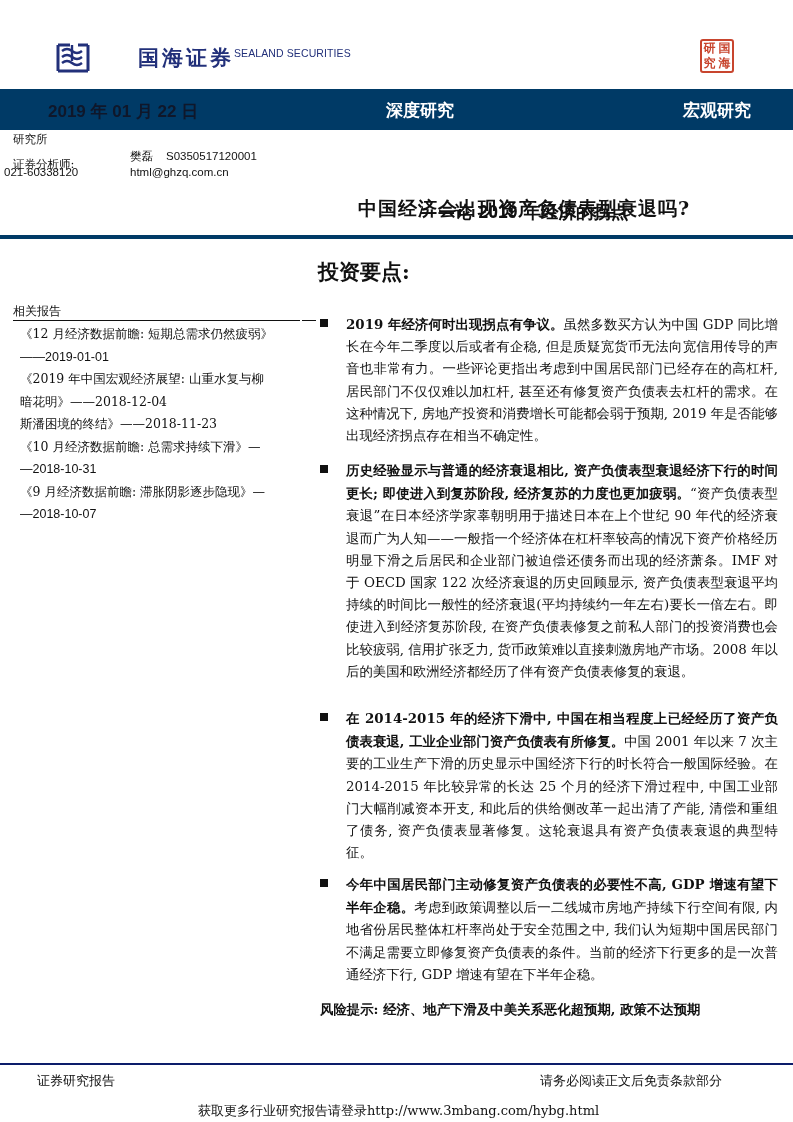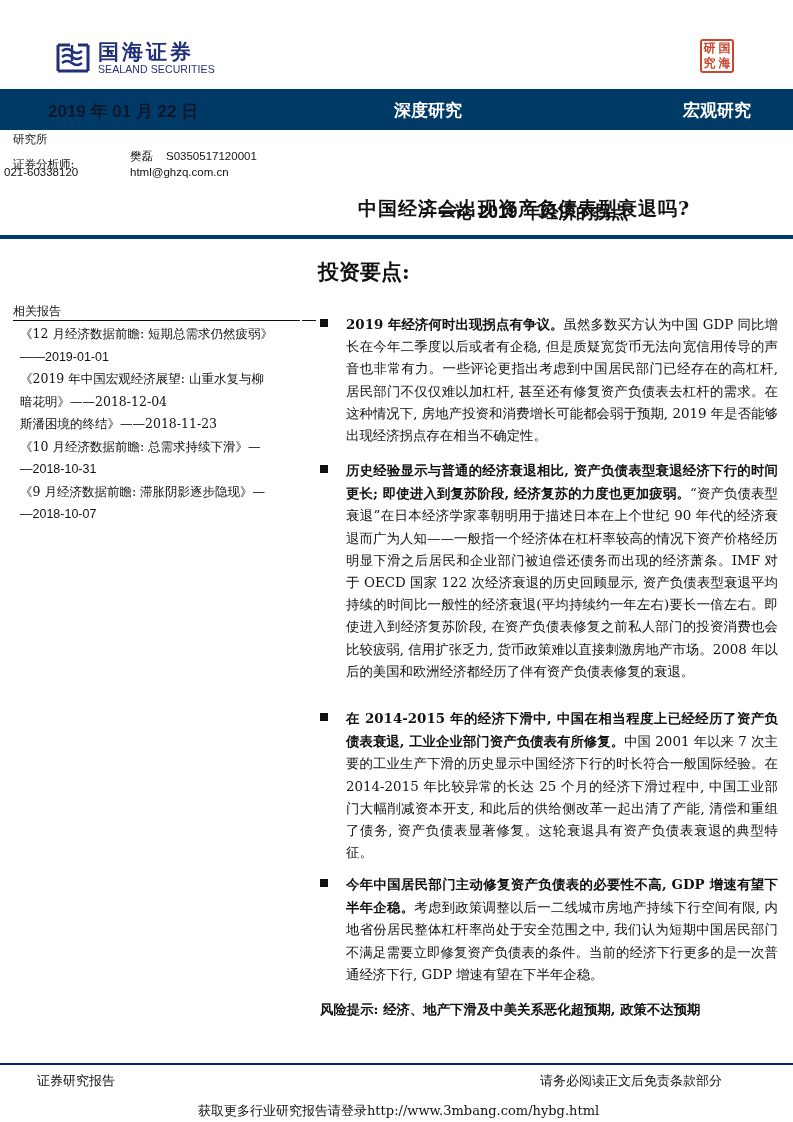--- a/index.html
+++ b/index.html
@@ -3,32 +3,32 @@
 <meta charset="utf-8">
 <style>
   html, body { margin:0; padding:0; background:#ffffff; }
   body { width:793px; height:1122px; position:relative; overflow:hidden;
          font-family:"DejaVu Serif", "Liberation Serif", serif; color:#111; }
   .abs { position:absolute; }
 
   
   .logo { left:56px; top:40px; height:36px; display:flex; align-items:center; }
   .logo-mark { width:34px; height:34px; margin-right:8px; }
-  .logo-text { display:flex; flex-direction:column; }
+  .logo-text { display:flex; flex-direction:row;margin-left:40px; }
   .logo-cn { font-family:"DejaVu Sans", sans-serif; font-weight:bold; color:#22307a; font-size:21px; letter-spacing:3px; line-height:22px; }
   .logo-en { font-family:"Liberation Sans", sans-serif; color:#22307a; font-size:10.5px; line-height:12px; letter-spacing:0.1px; }
 
   .seal { left:700px; top:39px; width:34px; height:34px; border:2px solid #c8452e; border-radius:3px;
           display:grid; grid-template-columns:1fr 1fr; grid-template-rows:1fr 1fr; box-sizing:border-box; }
   .seal span { color:#c8452e; font-family:"DejaVu Sans", sans-serif; font-size:12px; line-height:15px; text-align:center; font-weight:bold; }
 
   
   .band { left:0; top:89px; width:793px; height:41px; background:#003a66; color:#fff; }
   .band-date { left:48px; top:100px; color:#0f172a; font-family:"Liberation Sans", sans-serif; font-weight:bold; font-size:17px; }
-  .band-type { left:386px; top:99px; color:#fff; font-weight:bold; font-size:17px;margin-left:8px; }
+  .band-type { left:386px; top:99px; color:#fff; font-weight:bold; font-size:17px; }
   .band-sector { left:683px; top:99px; color:#fff; font-weight:bold; font-size:17px; }
 
   
   .info { font-size:11.5px; line-height:16px; }
   .info-sans { font-family:"Liberation Sans", sans-serif; }
 
   
   .title { left:358px; top:152px; font-size:19px; font-weight:bold; letter-spacing:1px;margin-top:44px; }
   .subtitle { left:420px; top:200px; font-size:17.5px; font-weight:bold; }
   .subtitle .num { font-family:"Liberation Sans", sans-serif; }

